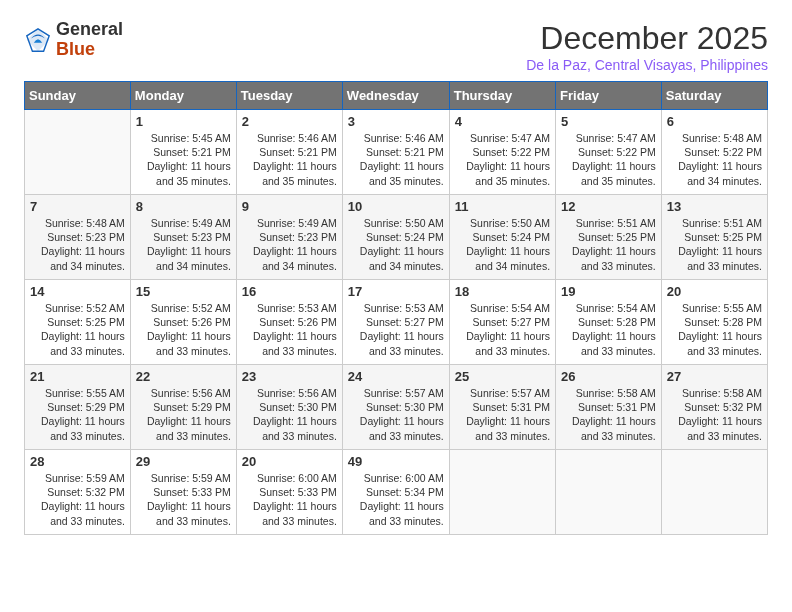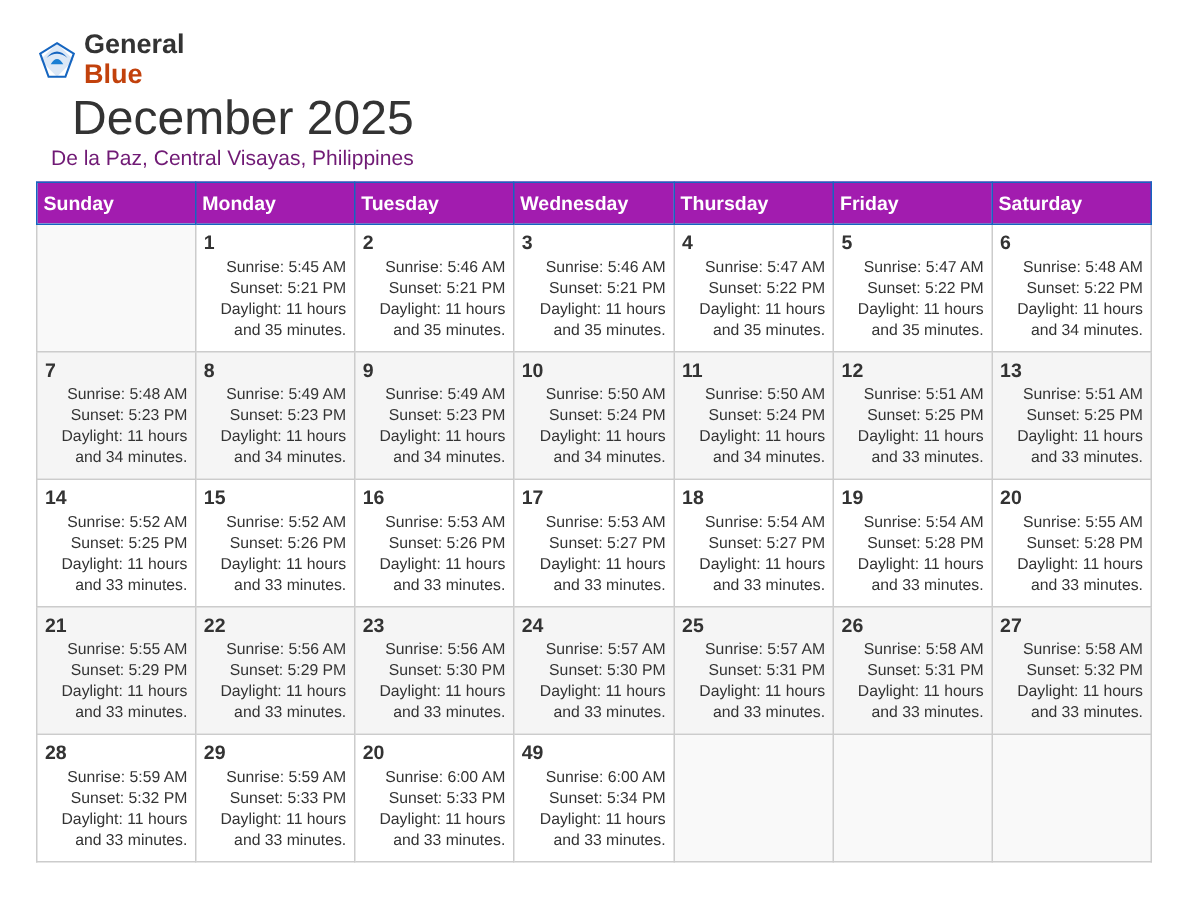--- a/index.html
+++ b/index.html
@@ -8,21 +8,20 @@
       background: #fff;
       width: 792px;
       min-height: 612px;
       padding: 20px 24px;
     }
     .header-area {
       display: flex;
       justify-content: space-between;
       align-items: flex-start;
       margin-bottom: 8px;
-      flex-direction: column;
     }
     .logo {
       display: flex;
       align-items: center;
       gap: 4px;
     }
     .logo-text {
       font-size: 18px;
       font-weight: bold;
       line-height: 1.1;
@@ -37,29 +36,29 @@
       text-align: right;
       margin-left: 10px;
     }
     .month-title {
       font-size: 32px;
       font-weight: normal;
       color: #333;
     }
     .location {
       font-size: 14px;
-      color: #701a75;
+      color: #8b5cf6;
     }
     .calendar {
       width: 100%;
       border-collapse: collapse;
       font-size: 11px;
     }
     .calendar th {
-      background-color: #a21caf;
+      background-color: #737373;
       color: white;
       padding: 6px 4px;
       text-align: left;
       font-size: 13px;
       font-weight: 600;
       border: 1px solid #1565c0;
     }
     .calendar td {
       border: 1px solid #ccc;
       vertical-align: top;

